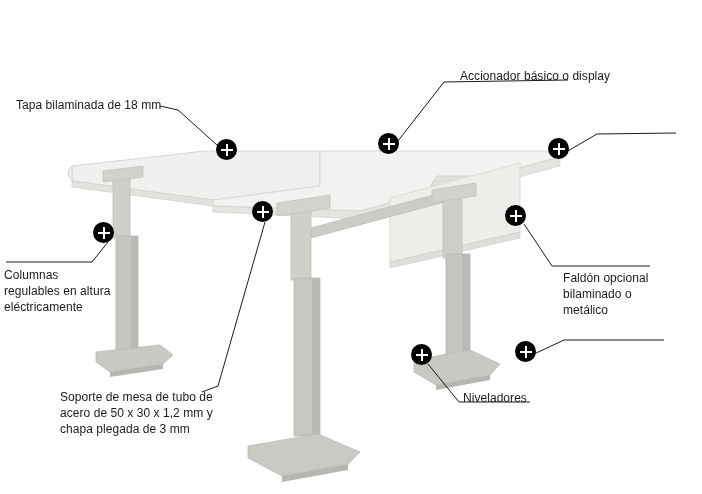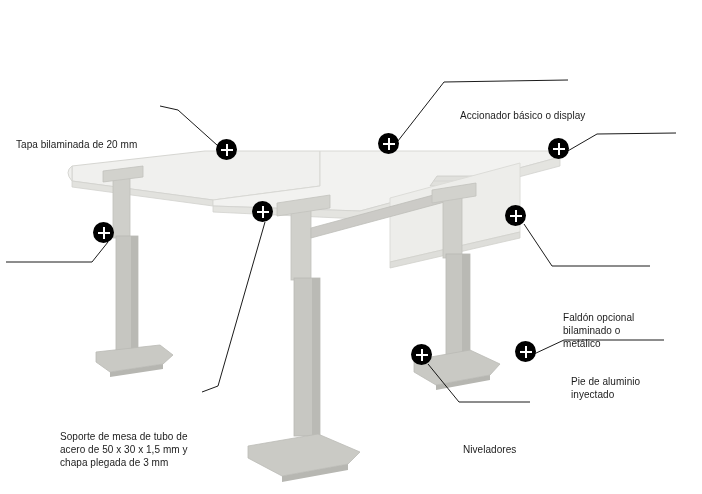--- a/index.html
+++ b/index.html
@@ -19,26 +19,25 @@
   }
   #art {
     position: absolute;
     left: 0;
     top: 0;
     width: 702px;
     height: 494px;
   }
   .callout-label {
     position: absolute;
-    font-size: 10px;
+    font-size: 12px;
     line-height: 1.32;
     color: #1b1b1b;
     letter-spacing: 0.05px;
     white-space: pre-line;
-    margin-top: 40px;
   }
   .marker {
     position: absolute;
     width: 21px;
     height: 21px;
     border-radius: 50%;
     background: #000000;
   }
   .marker::before,
   .marker::after {
@@ -139,32 +138,33 @@
 
   <div class="marker" style="left:216px; top:139px;"></div>
   <div class="marker" style="left:378px; top:133px;"></div>
   <div class="marker" style="left:548px; top:138px;"></div>
   <div class="marker" style="left:93px; top:222px;"></div>
   <div class="marker" style="left:252px; top:201px;"></div>
   <div class="marker" style="left:505px; top:205px;"></div>
   <div class="marker" style="left:515px; top:341px;"></div>
   <div class="marker" style="left:411px; top:344px;"></div>
 
-  <div class="callout-label" style="left:16px; top:98px; width:148px;">Tapa bilaminada de 20 mm</div>
+  <div class="callout-label" style="left:16px; top:98px; width:148px;">Tapa bilaminada de 18 mm</div>
 
   <div class="callout-label" style="left:460px; top:69px; width:160px;">Accionador básico o display</div>
 
 
+  <div class="callout-label" style="left:4px; top:268px; width:116px;">Columnas
+regulables en altura
+eléctricamente</div>
 
   <div class="callout-label" style="left:60px; top:390px; width:160px;">Soporte de mesa de tubo de
-acero de 50 x 30 x 1,5 mm y
+acero de 50 x 30 x 1,2 mm y
 chapa plegada de 3 mm</div>
 
   <div class="callout-label" style="left:563px; top:271px; width:110px;">Faldón opcional
 bilaminado o
 metálico</div>
 
-  <div class="callout-label" style="left:571px; top:335px; width:110px;">Pie de aluminio
-inyectado</div>
 
-  <div class="callout-label" style="left:463px; top:403px; width:100px;">Niveladores</div>
+  <div class="callout-label" style="left:463px; top:391px; width:100px;">Niveladores</div>
 
 </div>
 
 </body></html>

